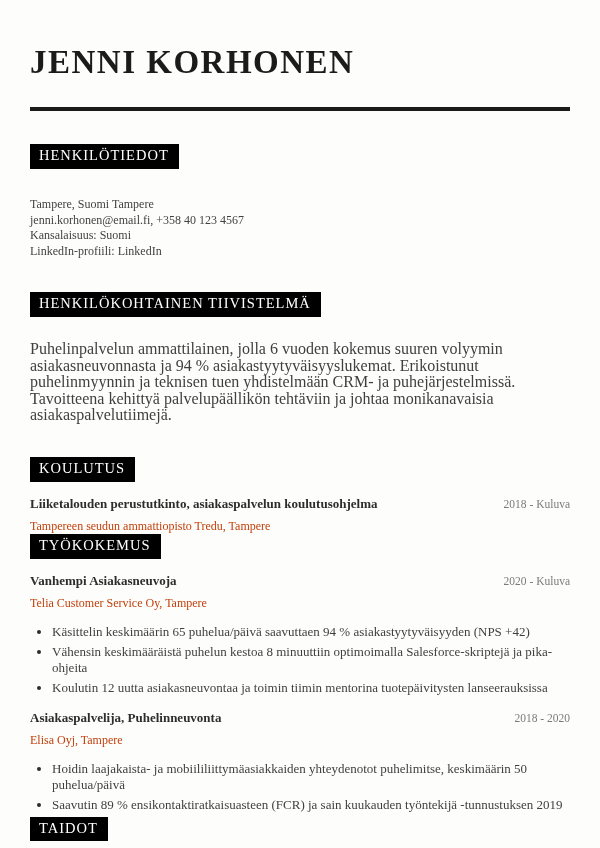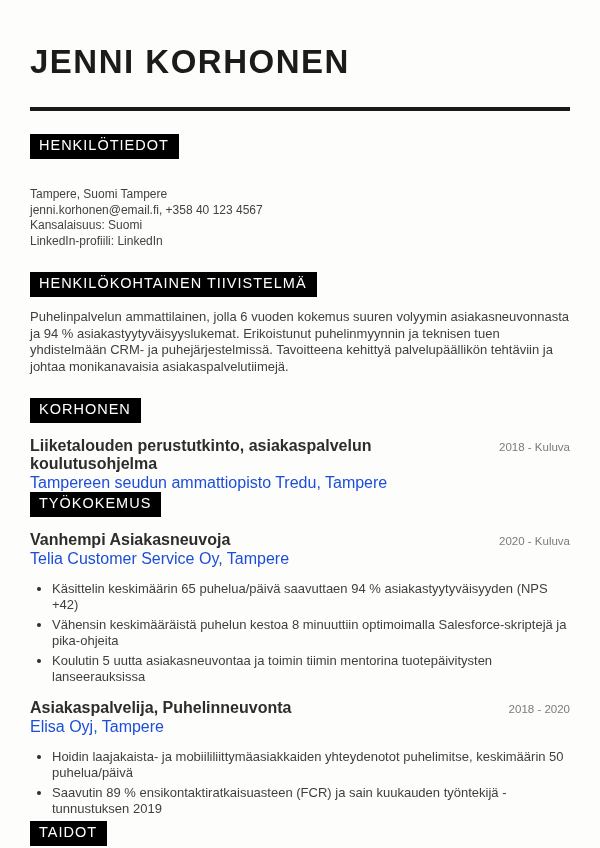--- a/index.html
+++ b/index.html
@@ -2,21 +2,21 @@
 <html lang="fi"><head>
 <meta charset="utf-8">
 <title>CV</title>
 <style>
   * { box-sizing: border-box; }
   html, body { margin: 0; padding: 0; background: #ffffff; }
   .page {
     width: 600px;
     height: 848px;
     background: #fdfdfc;
-    font-family: Liberation Sans, sans-serif;
+    font-family: Liberation Serif, serif;
     color: #3d3d3d;
     padding: 44px 30px 0 30px;
     overflow: hidden;
     position: relative;
   }
   .name {
     font-size: 33px;
     font-weight: 700;
     letter-spacing: 1.5px;
     color: #1b1b1b;
@@ -31,50 +31,50 @@
   .section-heading {
     display: inline-block;
     background: #000000;
     color: #ffffff;
     font-size: 14.5px;
     font-weight: 400;
     letter-spacing: 1px;
     padding: 4px 10px 5px 9px;
     line-height: 1.1;
   }
-  .mt-sec { margin-top: 23px; }
+  .mt-sec { margin-top: 33px; }
   .mt-sec-lg { }
   .contact { margin-top: 28px; font-size: 12px; line-height: 15.5px; color: #424242; }
   .summary {
-    margin: 12px 0 0 0;
-    font-size: 13px;
+    margin: 24px 0 0 0;
+    font-size: 16px;
     line-height: 16.5px;
     color: #3f3f3f;
   }
   .entry { margin-top: 14px; }
   .entry-head {
     display: flex;
     justify-content: space-between;
     align-items: baseline;
   }
   .entry-title {
-    font-size: 16px;
+    font-size: 13px;
     font-weight: 700;
     color: #2d2d2d;
   }
   .entry-dates {
     font-size: 11.5px;
     color: #7b7b7b;
     white-space: nowrap;
     padding-left: 12px;
   }
   .entry-sub {
-    font-size: 16px;
-    color: #1d4ed8;
-    margin-top: 1px;
+    font-size: 12px;
+    color: #c2410c;
+    margin-top: 7px;
   }
   ul.bullets {
     margin: 13px 0 0 0;
     padding: 0 0 0 22px;
     font-size: 13px;
     line-height: 16px;
     color: #3f3f3f;
   }
   ul.bullets li { margin-bottom: 4px; }
   ul.bullets li::marker { color: #2d2d2d; }
@@ -105,21 +105,21 @@
       <div>LinkedIn-profiili: LinkedIn</div>
     </div>
   </div>
 
   <div>
     <div class="section-heading mt-sec">HENKILÖKOHTAINEN TIIVISTELMÄ</div>
     <p class="summary">Puhelinpalvelun ammattilainen, jolla 6 vuoden kokemus suuren volyymin asiakasneuvonnasta ja 94 % asiakastyytyväisyyslukemat. Erikoistunut puhelinmyynnin ja teknisen tuen yhdistelmään CRM- ja puhejärjestelmissä. Tavoitteena kehittyä palvelupäällikön tehtäviin ja johtaa monikanavaisia asiakaspalvelutiimejä.</p>
   </div>
 
   <div>
-    <div class="section-heading mt-sec">KORHONEN</div>
+    <div class="section-heading mt-sec">KOULUTUS</div>
     <div class="entry">
       <div class="entry-head">
         <div class="entry-title">Liiketalouden perustutkinto, asiakaspalvelun koulutusohjelma</div>
         <div class="entry-dates">2018 - Kuluva</div>
       </div>
       <div class="entry-sub">Tampereen seudun ammattiopisto Tredu, Tampere</div>
     </div>
   </div>
 
   <div>
@@ -127,21 +127,21 @@
 
     <div class="entry">
       <div class="entry-head">
         <div class="entry-title">Vanhempi Asiakasneuvoja</div>
         <div class="entry-dates">2020 - Kuluva</div>
       </div>
       <div class="entry-sub">Telia Customer Service Oy, Tampere</div>
       <ul class="bullets">
         <li>Käsittelin keskimäärin 65 puhelua/päivä saavuttaen 94 % asiakastyytyväisyyden (NPS +42)</li>
         <li>Vähensin keskimääräistä puhelun kestoa 8 minuuttiin optimoimalla Salesforce-skriptejä ja pika-ohjeita</li>
-        <li>Koulutin 5 uutta asiakasneuvontaa ja toimin tiimin mentorina tuotepäivitysten lanseerauksissa</li>
+        <li>Koulutin 12 uutta asiakasneuvontaa ja toimin tiimin mentorina tuotepäivitysten lanseerauksissa</li>
       </ul>
     </div>
 
     <div class="entry">
       <div class="entry-head">
         <div class="entry-title">Asiakaspalvelija, Puhelinneuvonta</div>
         <div class="entry-dates">2018 - 2020</div>
       </div>
       <div class="entry-sub">Elisa Oyj, Tampere</div>
       <ul class="bullets">

